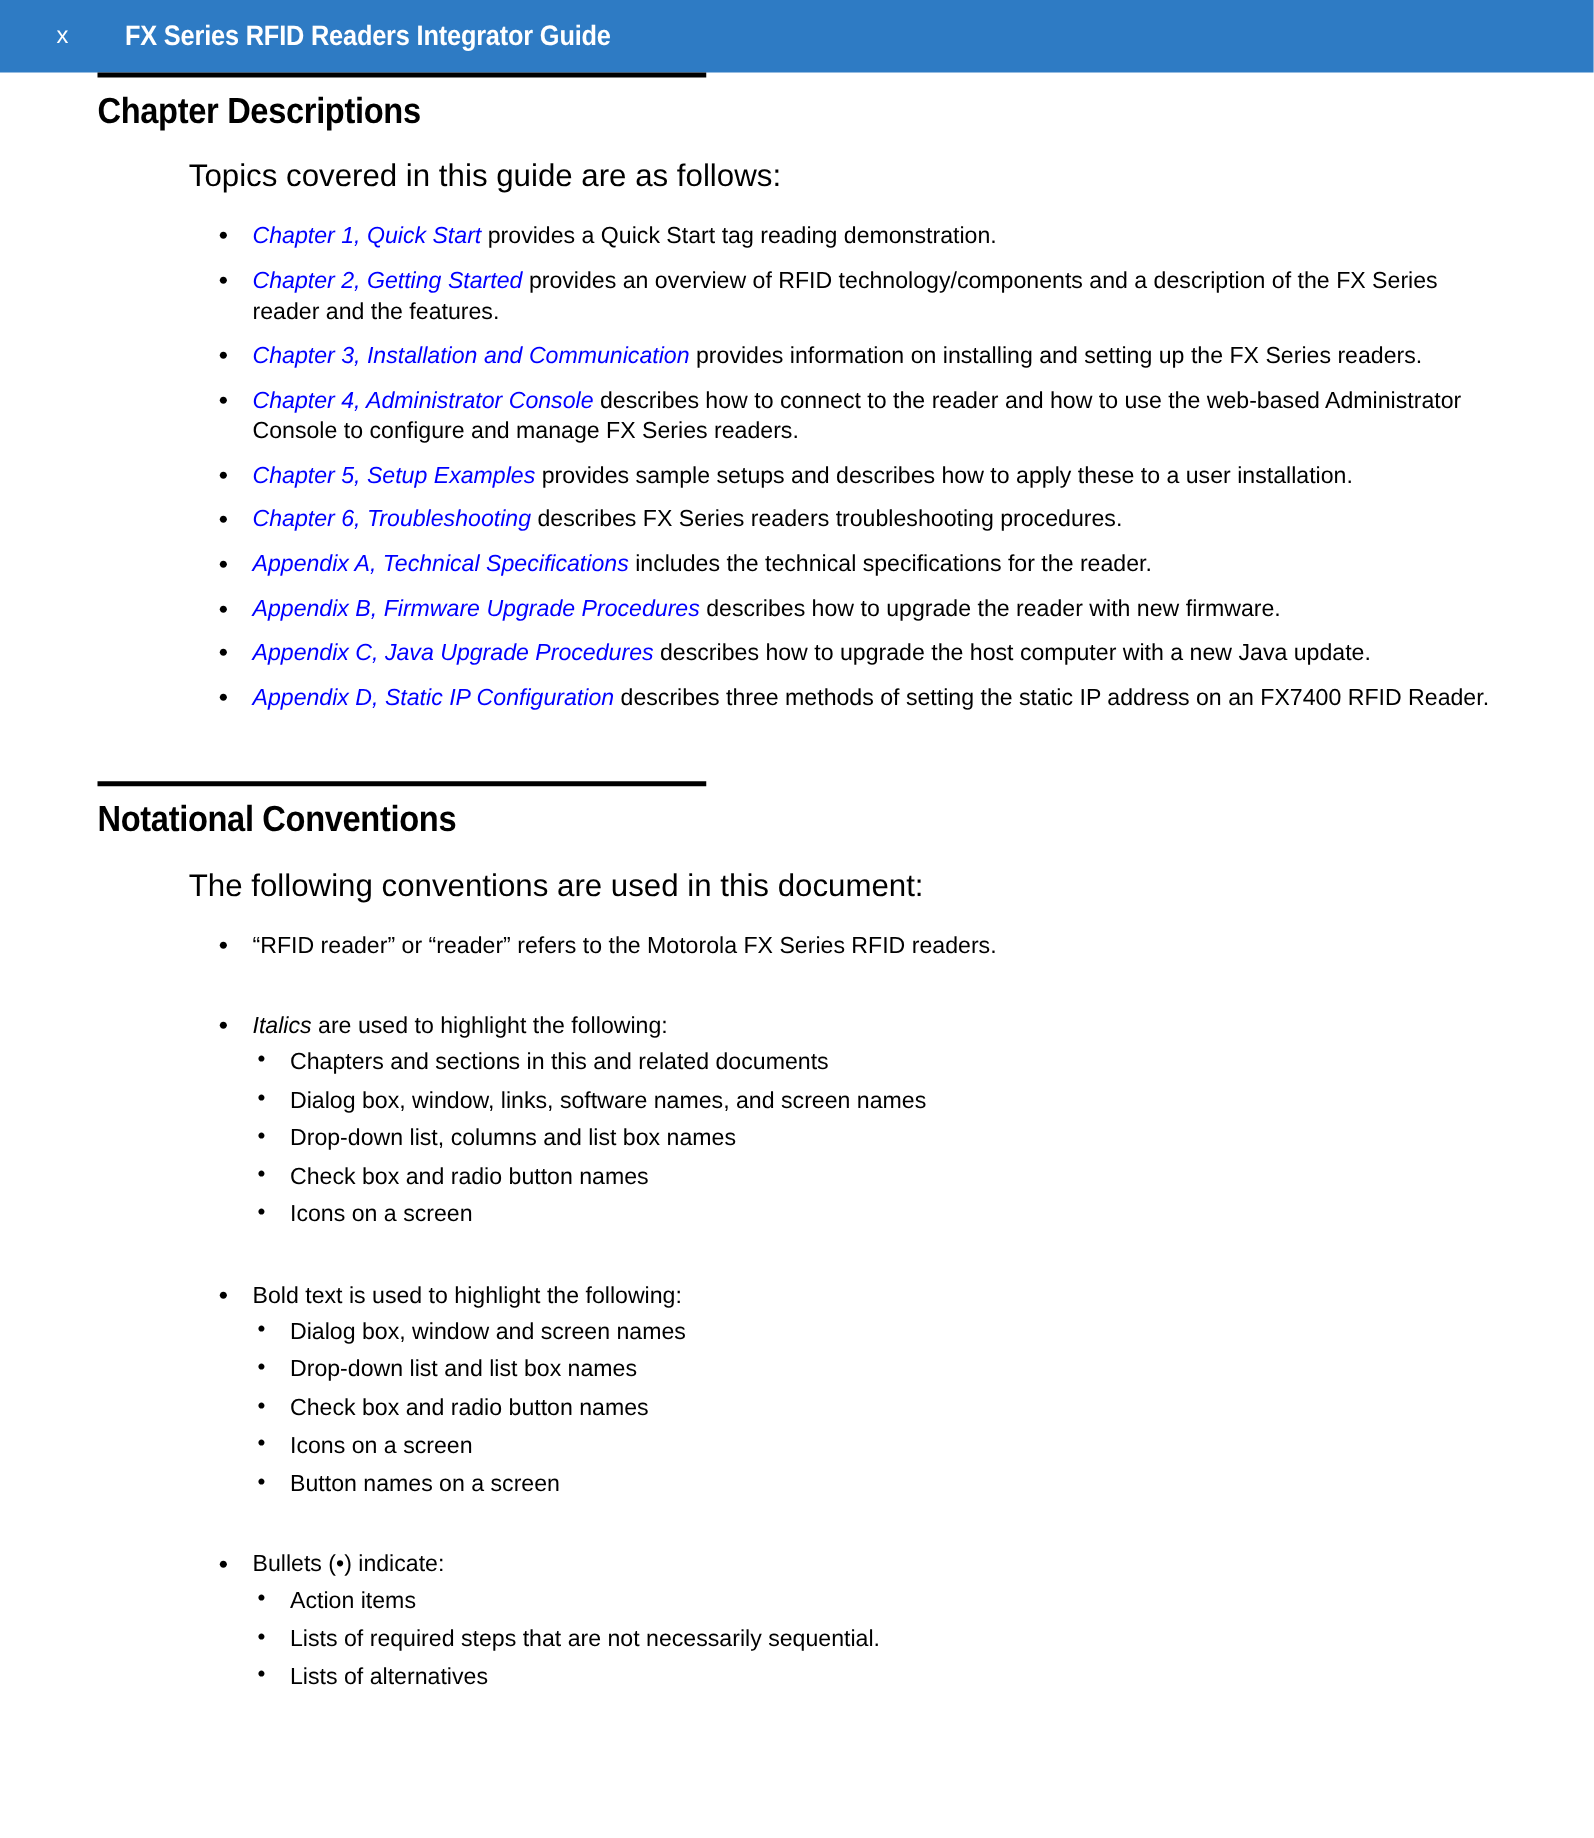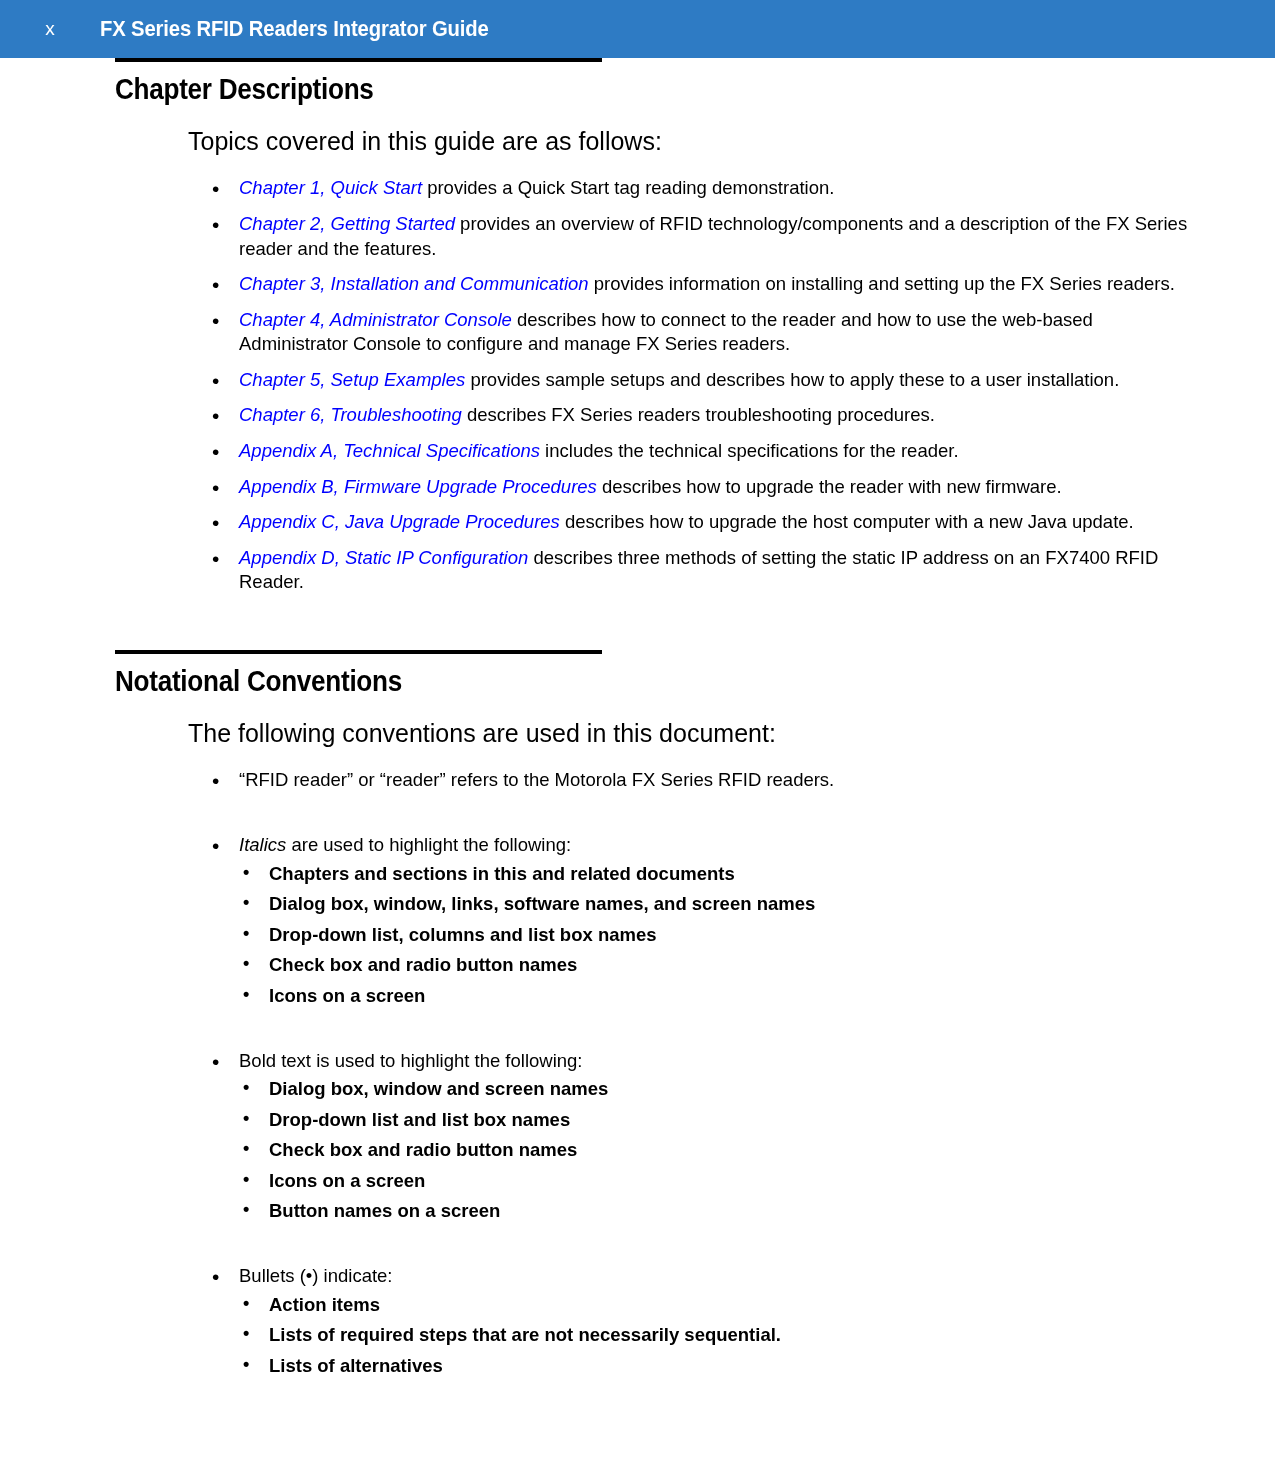--- a/index.html
+++ b/index.html
@@ -48,21 +48,20 @@
   
   .page-body {
     position: absolute;
     top: 58px;
     left: 0;
     width: 1275px;
   }
 
   .section {
     margin: 0;
-    padding-left: 37px;
   }
 
   .rule {
     height: 4px;
     background: #000000;
     margin-left: 78px;
     width: 487px;
   }
 
   h2.section-title {
@@ -107,21 +106,20 @@
   }
   ul.lvl1 > li.tight {
     margin-bottom: 4px;
     margin-top: 40px;
   }
 
   ul.lvl2 {
     list-style: none;
     margin: 4px 0 0 0;
     padding: 0;
-    font-weight: bold;
   }
   ul.lvl2 > li {
     position: relative;
     padding-left: 30px;
     margin-bottom: 6px;
     font-size: 18.5px;
     line-height: 1.33;
   }
   ul.lvl2 > li::before {
     content: "\2022";

